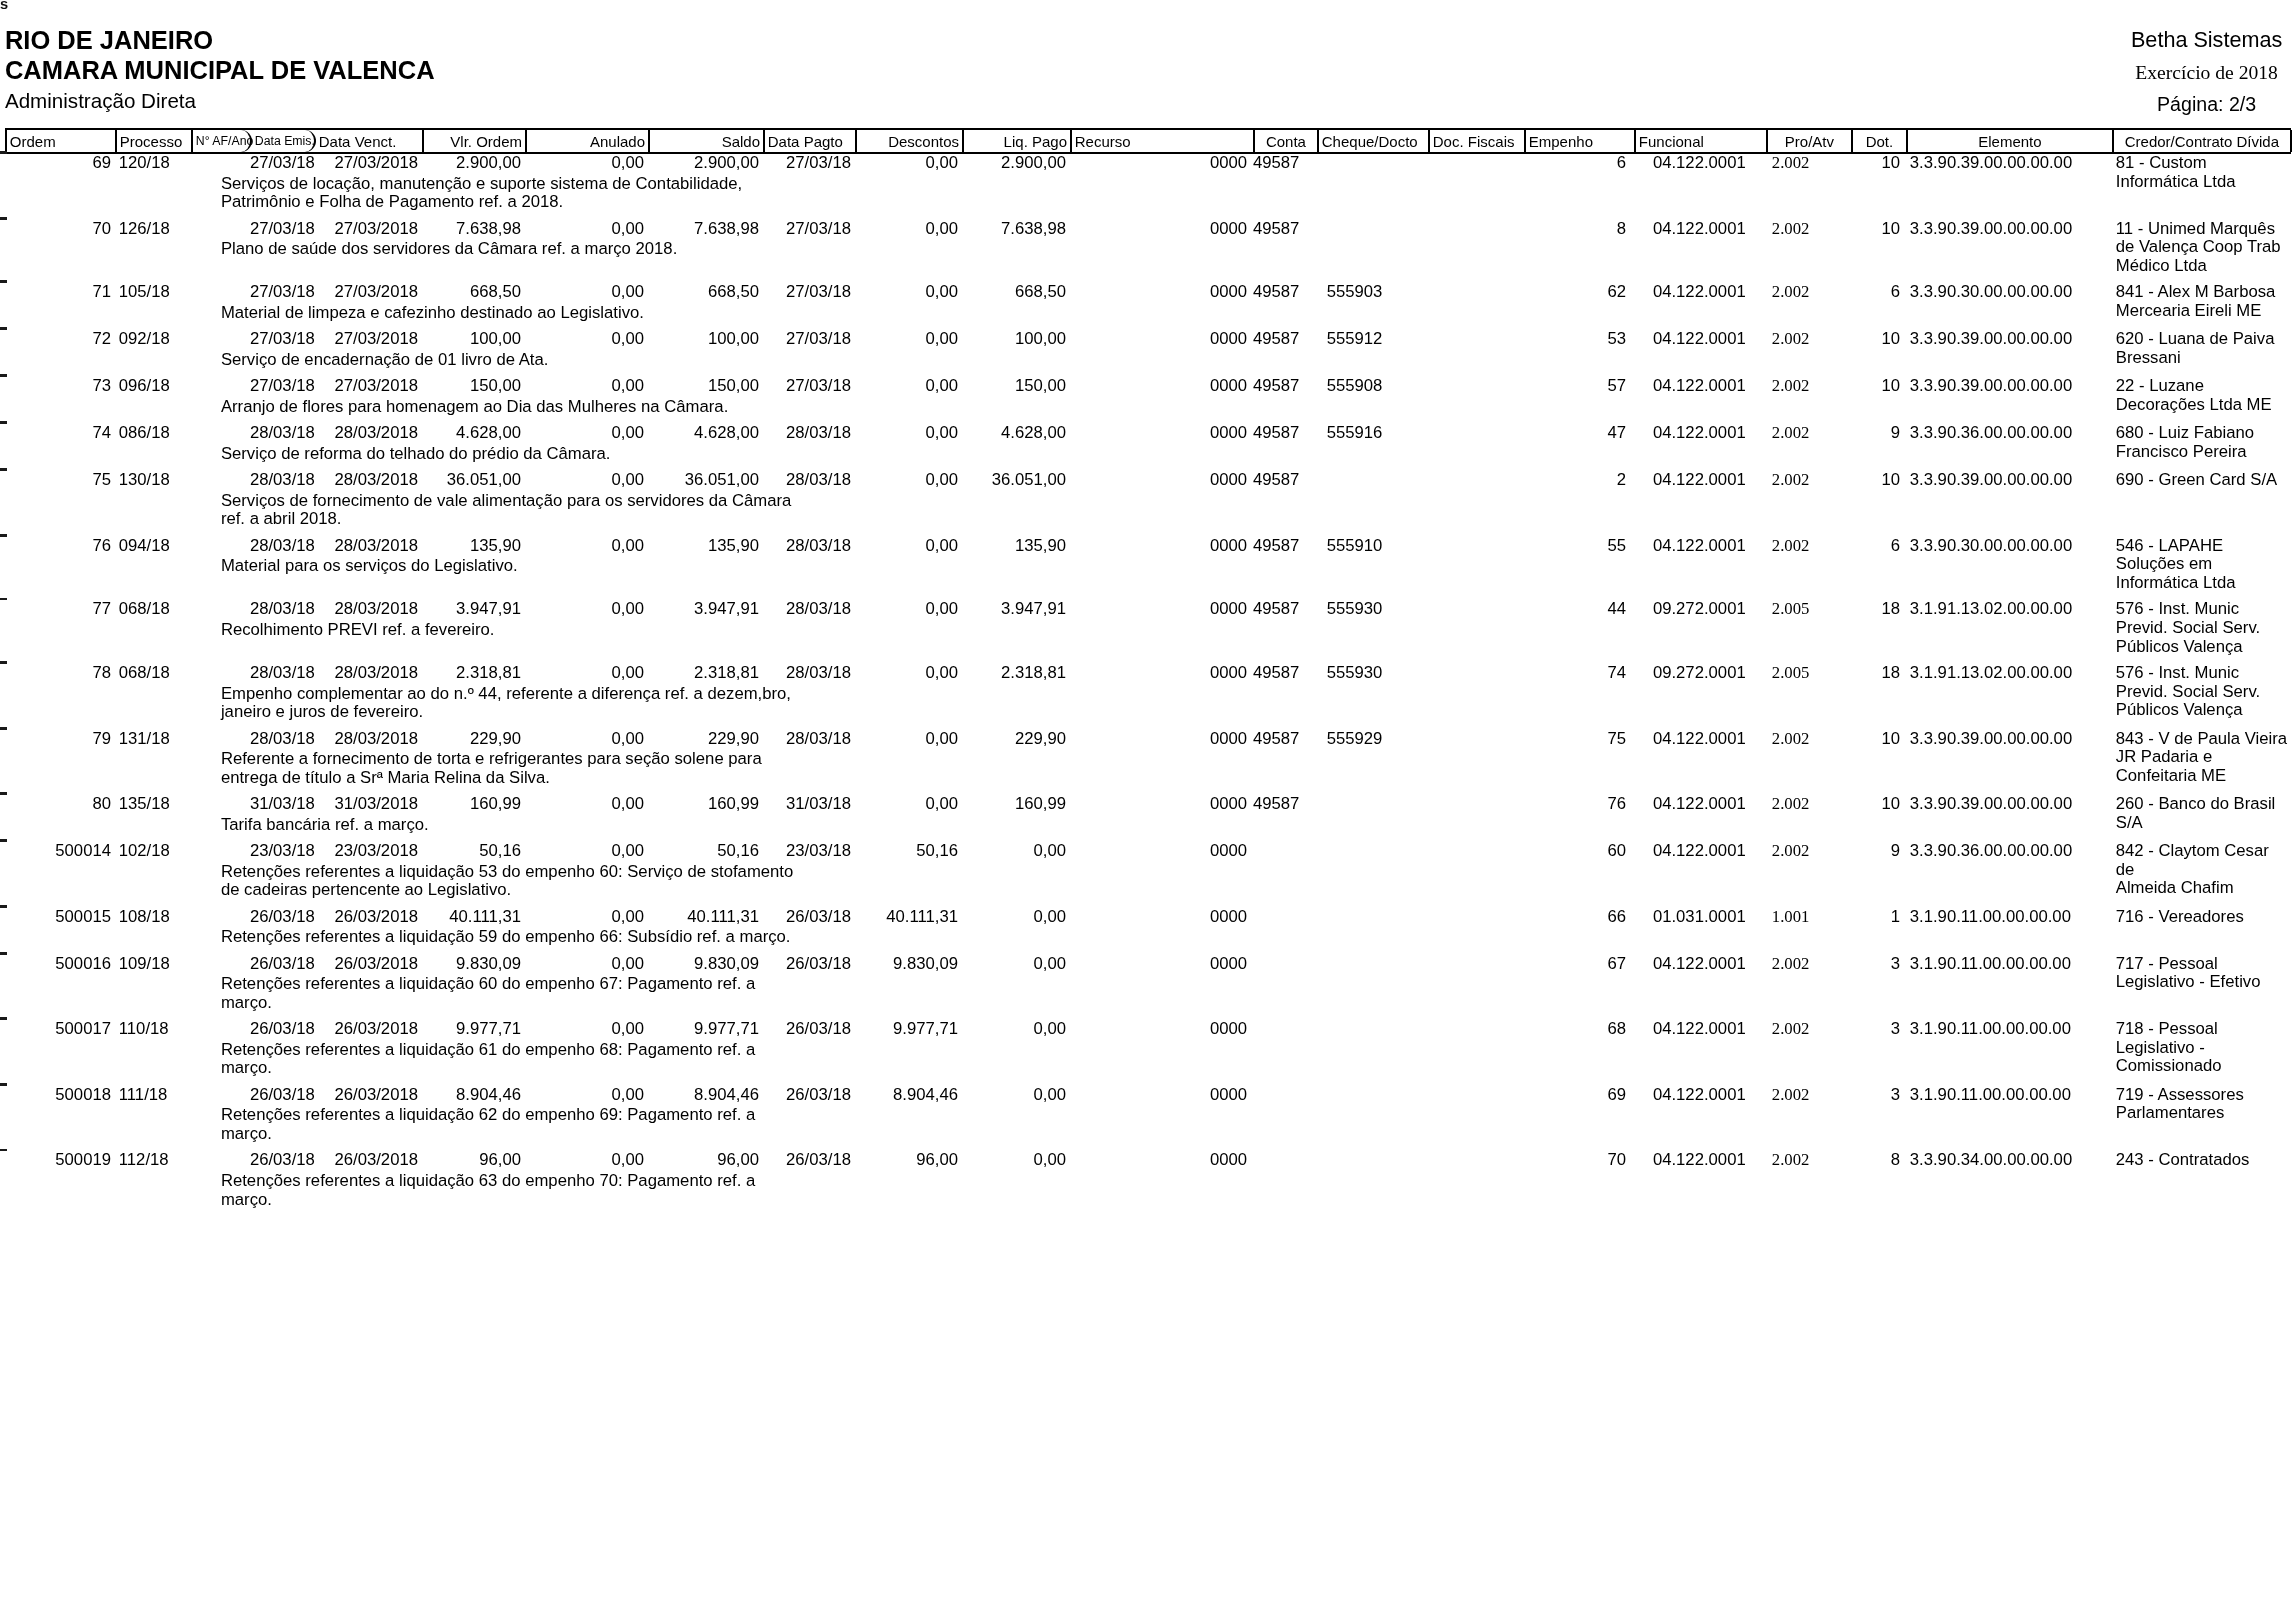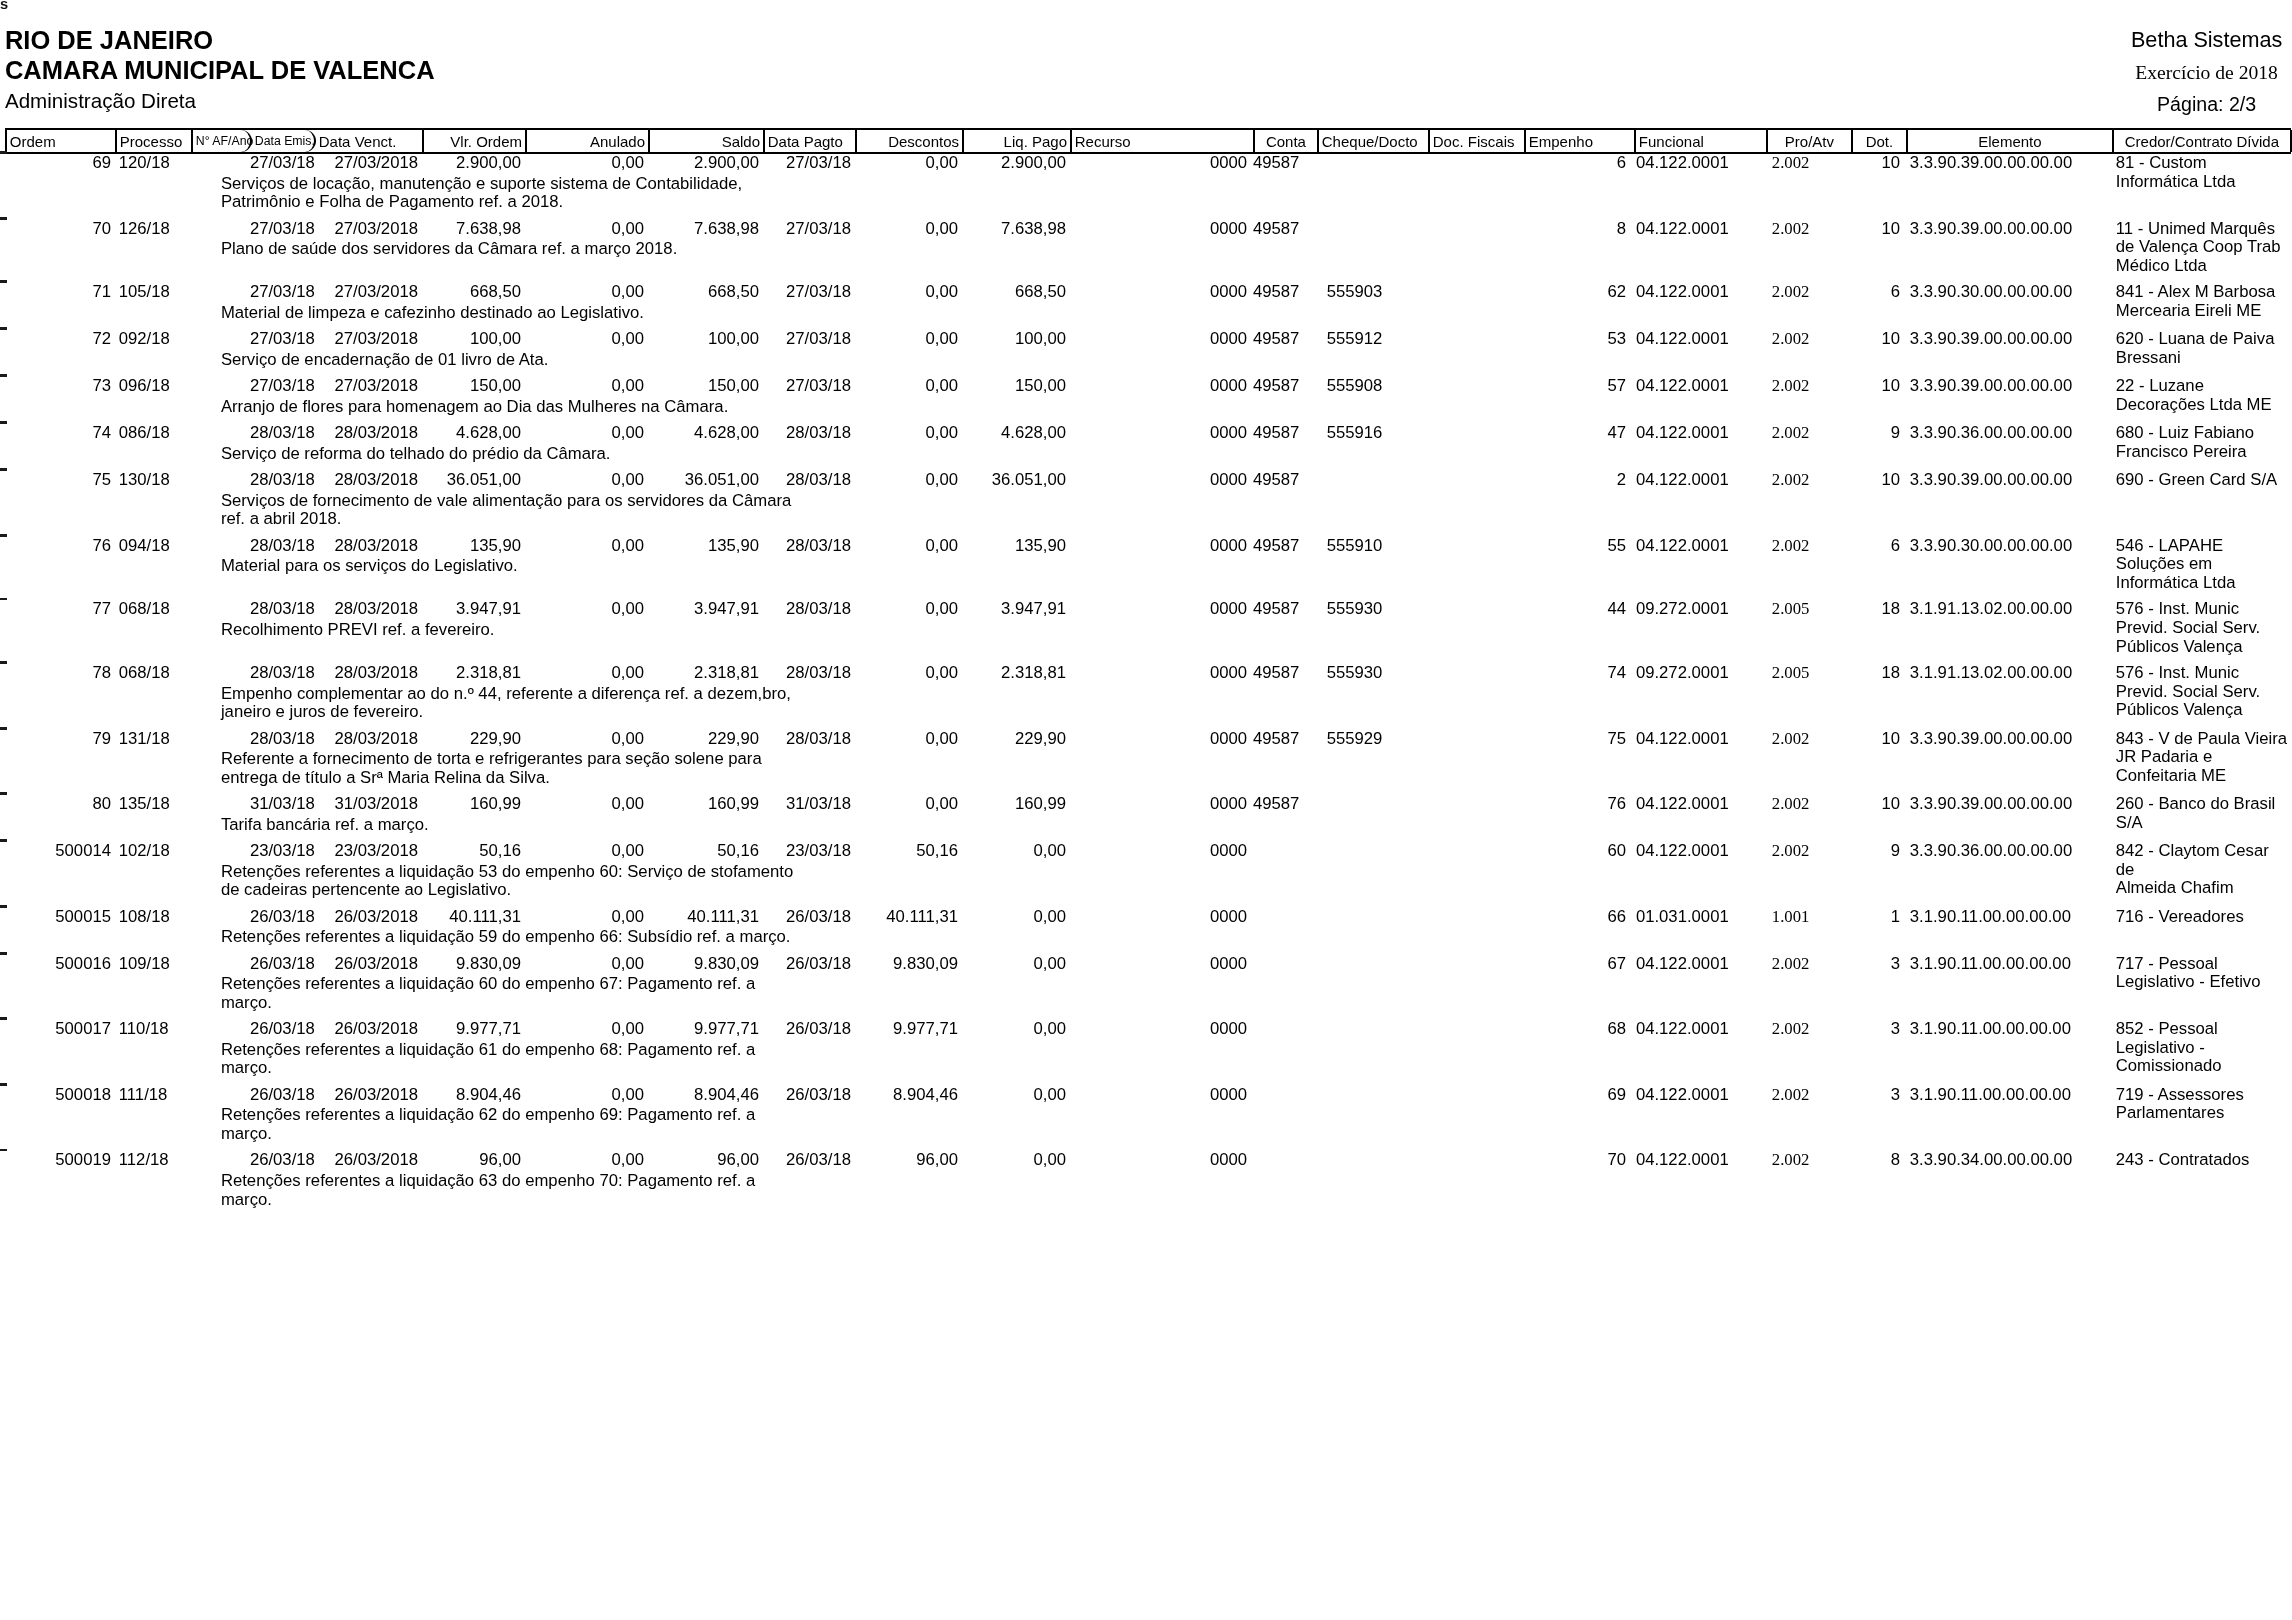--- a/index.html
+++ b/index.html
@@ -40,21 +40,21 @@
   .entity-line{font-size:16px;font-weight:bold;margin-top:4.9px;margin-bottom:9.8px;}
 
   .entry{position:relative;margin-bottom:7.8px;}
   .entry::before{content:"";position:absolute;left:-4.9px;top:-2.9px;width:6.9px;height:2.9px;background:#1a1a1a;}
   .cell{font-size:16.7px;line-height:18.6px;box-sizing:border-box;white-space:nowrap;}
   .cell.num{text-align:right;padding-right:3.9px;}
   .cell.recurso{text-align:right;padding-right:5.9px;}
   .cell.conta{text-align:left;padding-right:3.9px;}
   .cell.cheque{padding-left:9.8px;}
   .cell.empenho{text-align:right;padding-right:7.8px;}
-  .cell.funcional{padding-left:2px;}
+  .cell.funcional{padding-left:2px;margin-left:17px;}
   .cell.proatv{padding-left:5.9px;font-family:Liberation Serif, serif;}
   .cell.dot{text-align:right;padding-right:5.9px;}
   .cell.elemento{padding-left:3.9px;}
   .cell.credor{grid-column:21;grid-row:1 / span 3;padding-left:3.9px;white-space:pre-line;}
   .cell.desc{
     grid-column:3 / span 9;grid-row:2;
     padding-left:30px;white-space:pre-line;margin-top:2px;
   }
   .cell.proc{padding-left:3.9px;}
 </style>
@@ -515,21 +515,21 @@
       <div class="cell num">0,00</div>
       <div class="cell recurso">0000</div>
       <div class="cell conta"></div>
       <div class="cell cheque"></div>
       <div class="cell"></div>
       <div class="cell empenho">68</div>
       <div class="cell funcional">04.122.0001</div>
       <div class="cell proatv">2.002</div>
       <div class="cell dot">3</div>
       <div class="cell elemento">3.1.90.11.00.00.00.00</div>
-      <div class="cell credor">852 - Pessoal
+      <div class="cell credor">718 - Pessoal
 Legislativo -
 Comissionado</div>
       <div class="cell desc">Retenções referentes a liquidação 61 do empenho 68: Pagamento ref. a
 março.</div>
     </div>
 
     <div class="entry grid">
       <div class="cell num">500018</div>
       <div class="cell proc">111/18</div>
       <div class="cell"></div>

